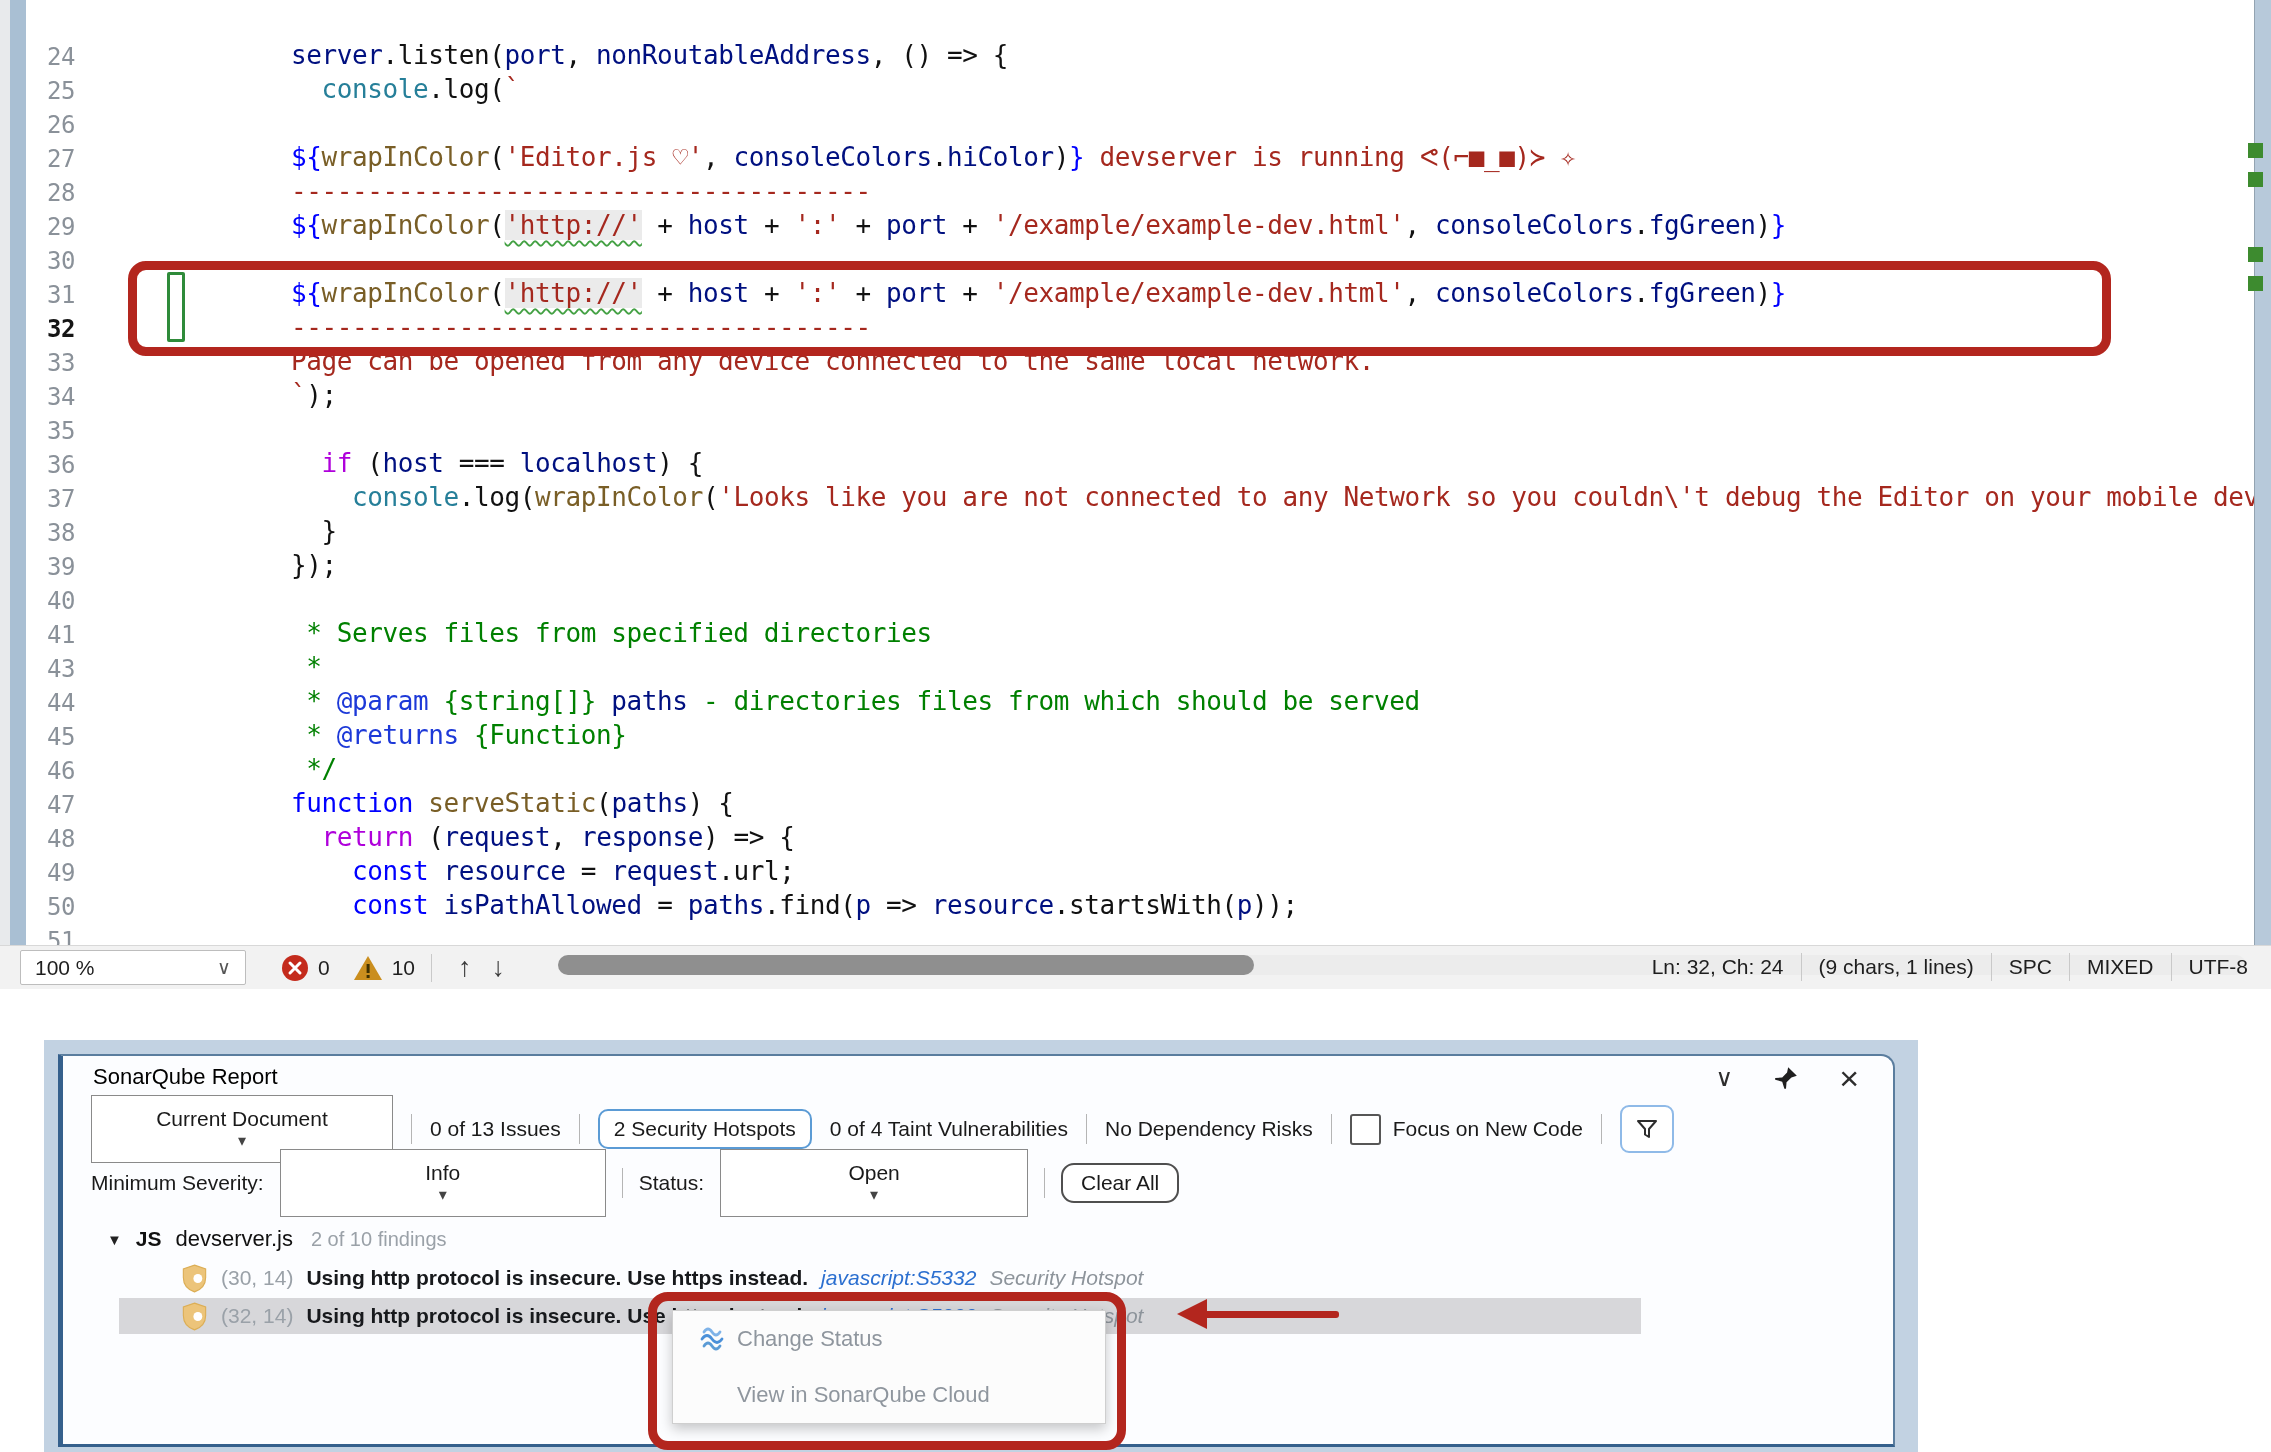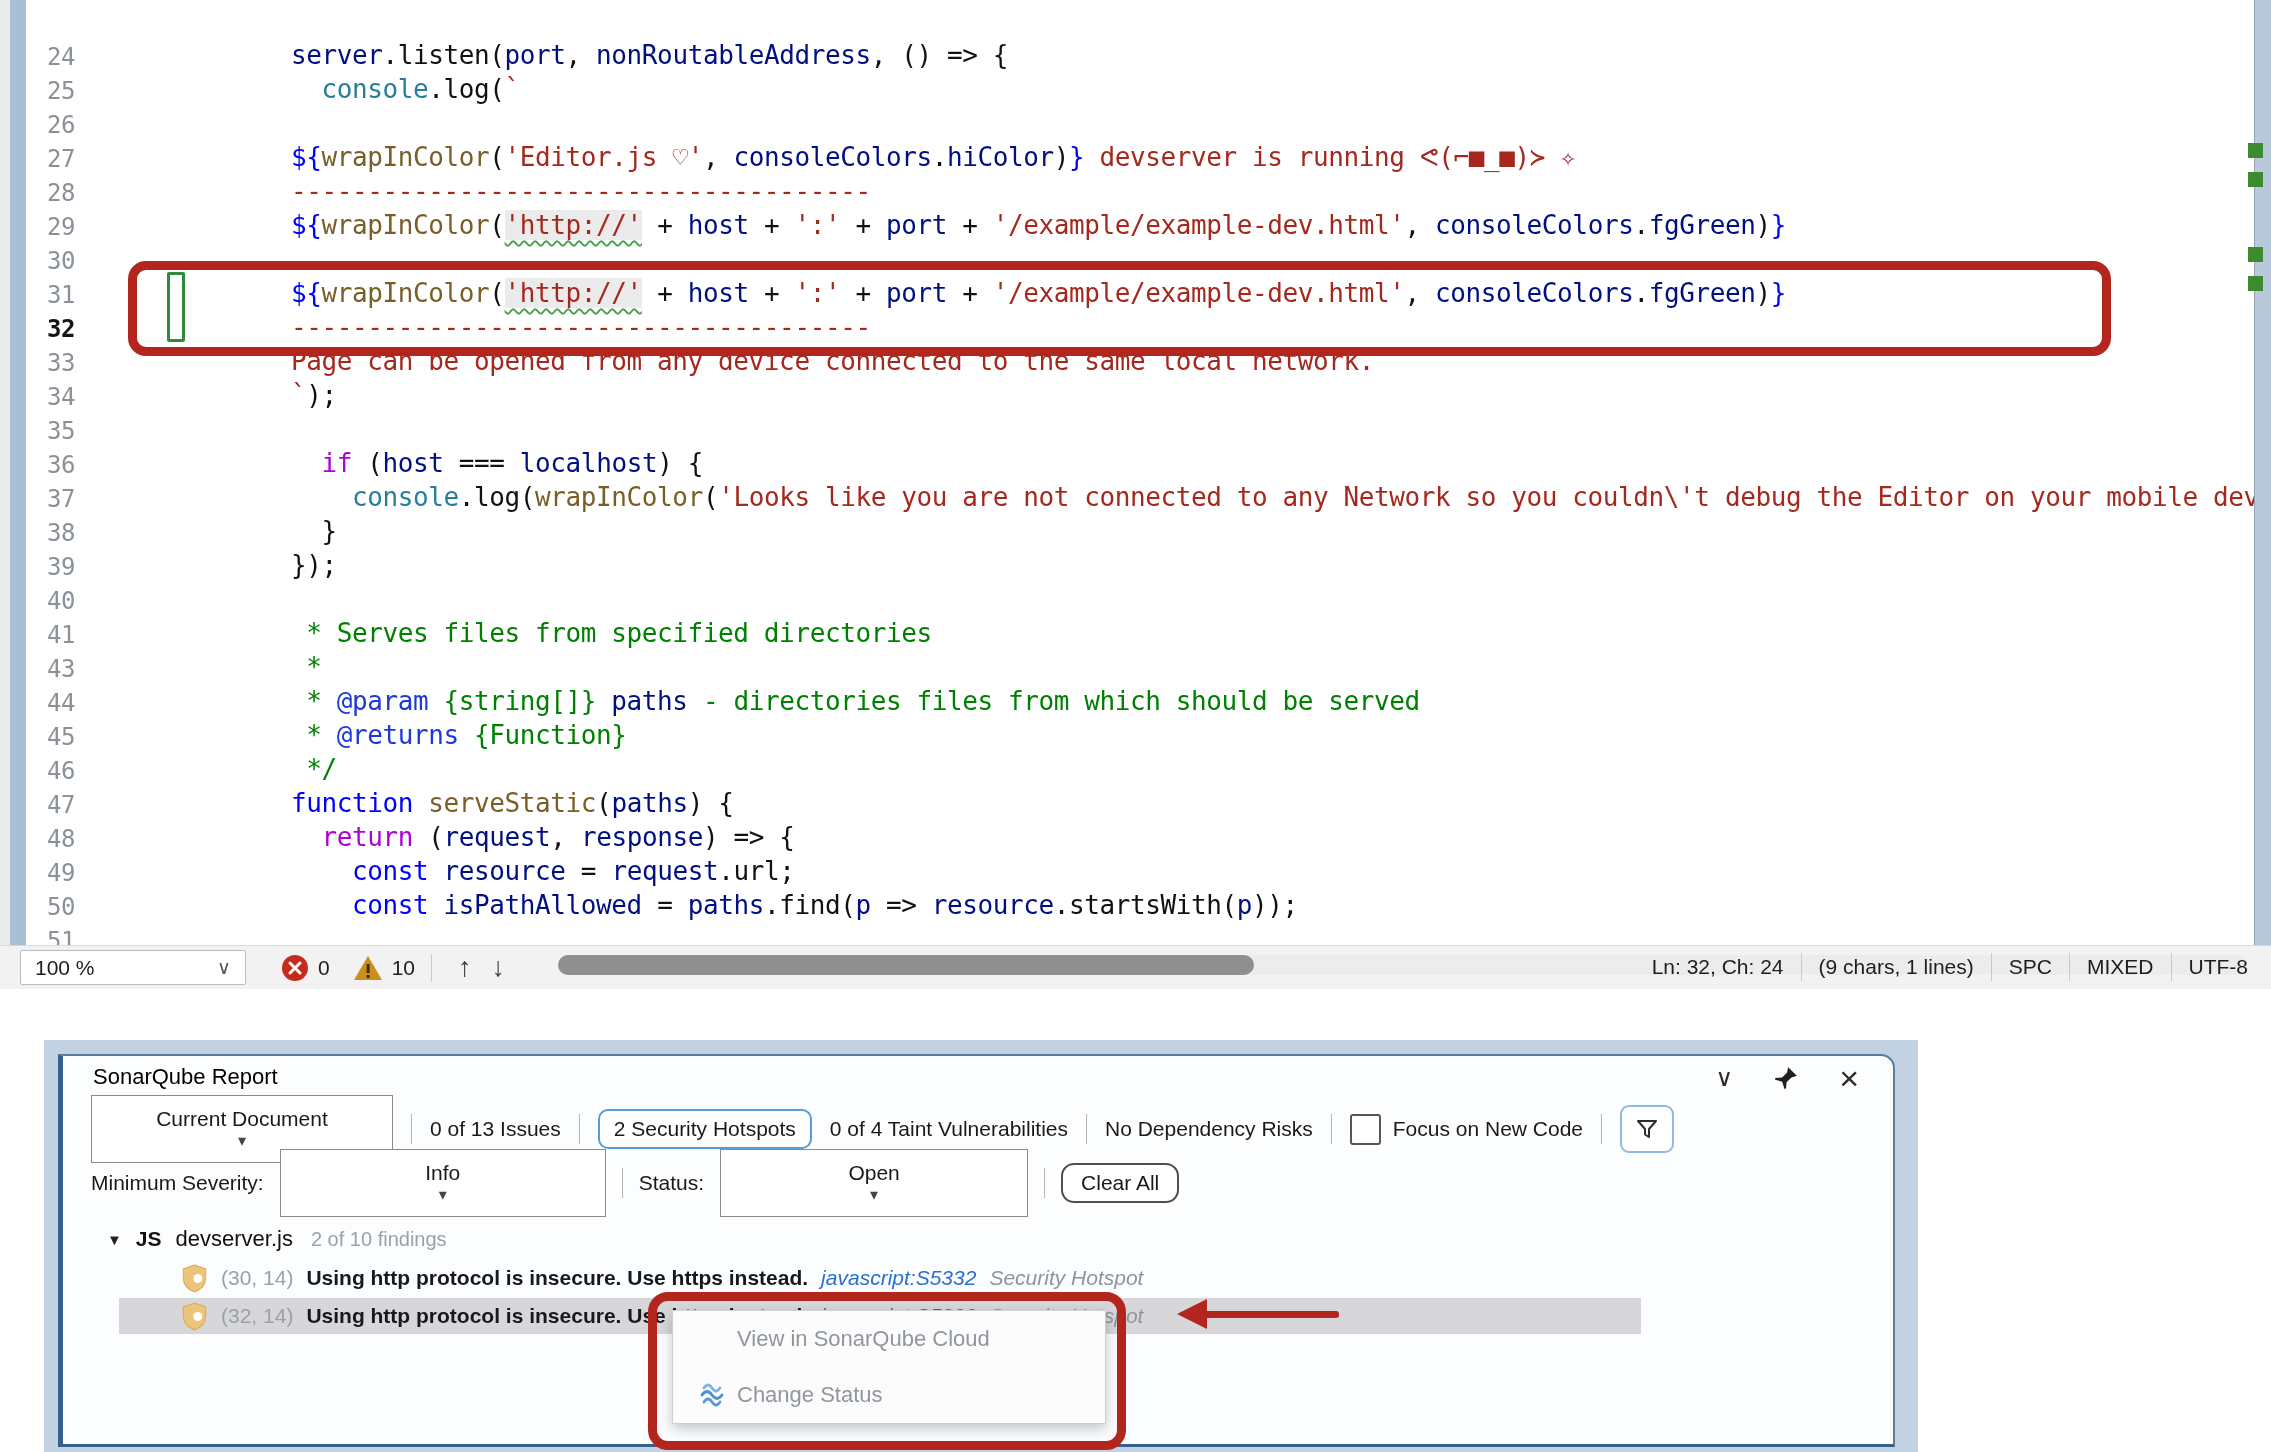--- a/index.html
+++ b/index.html
@@ -257,31 +257,31 @@
         <path d="M12 1 L22 4.5 V12 C22 18.5 17.5 23 12 25 C6.5 23 2 18.5 2 12 V4.5 Z" fill="#ecc47a" stroke="#dcae55" stroke-width="1"></path>
         <circle cx="15" cy="13" r="4" fill="#fff"></circle>
       </svg>
       <span class="floc">(32, 14)</span>
       <span class="fmsg">Using http protocol is insecure. Use https instead.</span>
       <span class="frule">javascript:S5332</span>
       <span class="ftype">Security Hotspot</span>
     </div>
 
     <div class="ctxmenu">
-      <div class="mi noicon">
-        <span class="mi-label">View in SonarQube Cloud</span>
-      </div>
       <div class="mi">
         <svg class="mi-ico" width="34" height="30" viewBox="0 0 34 30">
           <path d="M7 8 Q11 2 15 8 T23 8" fill="none" stroke="#7fb3e8" stroke-width="2.8" stroke-linecap="round"></path>
           <path d="M5 15 Q10 8 15 15 T25 15" fill="none" stroke="#4a90d9" stroke-width="2.8" stroke-linecap="round"></path>
           <path d="M7 22 Q11 16 15 22 T23 22" fill="none" stroke="#5b9bd5" stroke-width="2.8" stroke-linecap="round"></path>
         </svg>
         <span class="mi-label">Change Status</span>
       </div>
+      <div class="mi noicon">
+        <span class="mi-label">View in SonarQube Cloud</span>
+      </div>
     </div>
 
     <div class="anno-box-menu"></div>
     <div class="anno-arrow-line"></div>
     <div class="anno-arrow-head"></div>
 
     <div class="tab tab-output">
       <span>Output</span>
     </div>
     <div class="tab tab-active">

